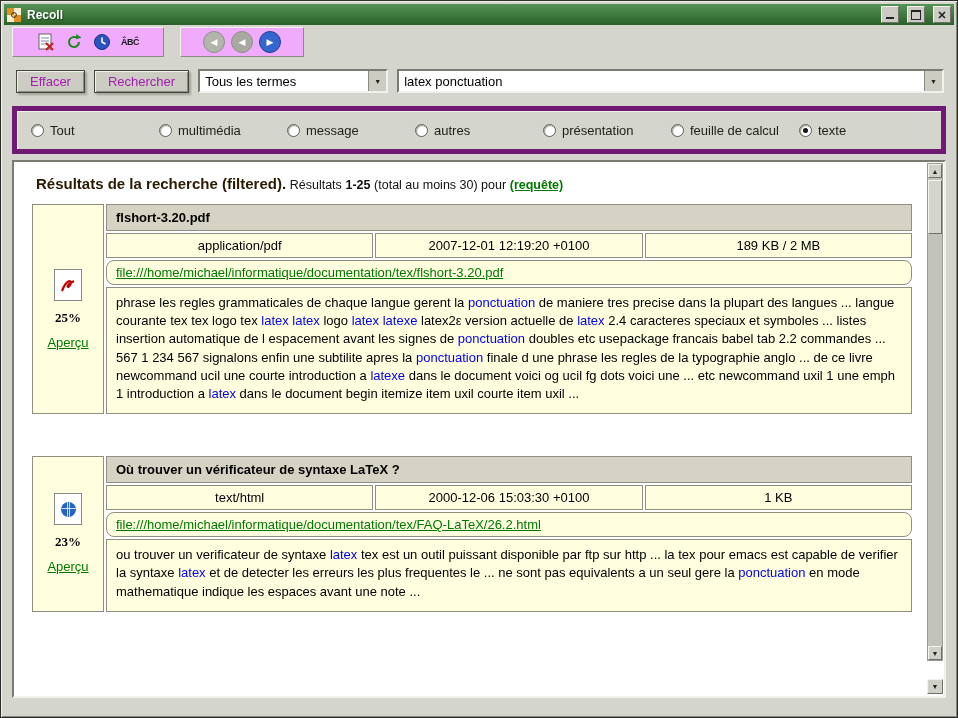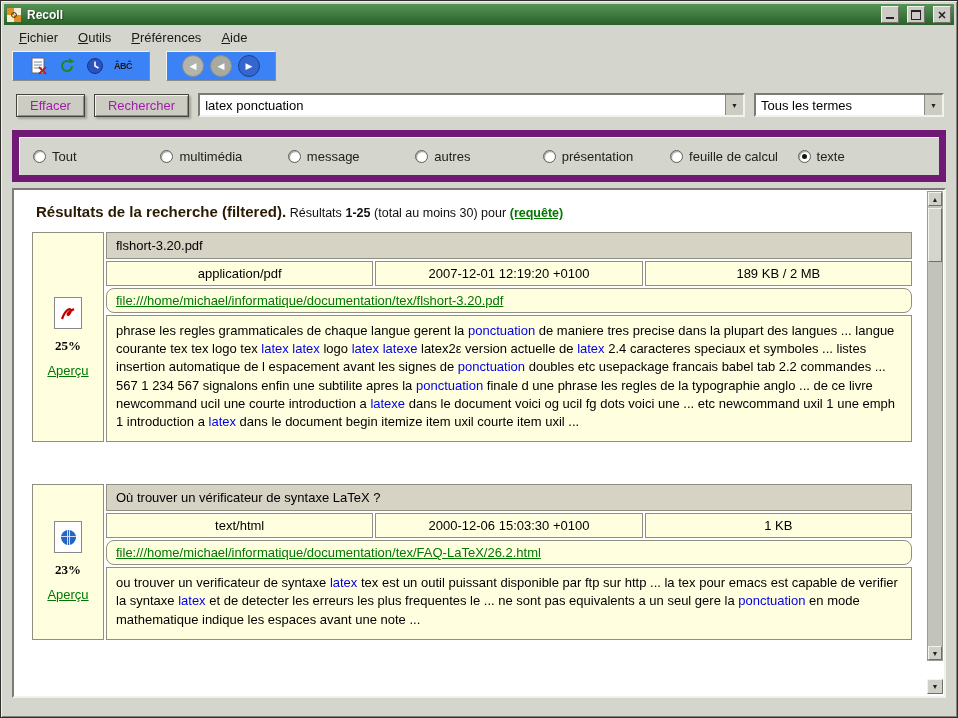--- a/index.html
+++ b/index.html
@@ -13,59 +13,59 @@
   .tb-btn{width:16px;height:15px;background:#ccccc4;border:1px solid;border-color:#f2f3ec #6f7069 #6f7069 #f2f3ec;
     display:flex;align-items:center;justify-content:center;margin-left:2px;cursor:default;}
   .glyph-min{width:8px;height:2px;background:#222;margin-top:7px;}
   .glyph-max{width:8px;height:7px;border:1px solid #222;border-top-width:2px;}
   
   .menubar{height:24px;flex:0 0 24px;display:flex;align-items:center;padding:0 6px;gap:2px;}
   .menu-item{padding:3px 9px;color:#1a1a1a;}
   .menu-item u{text-decoration:underline;}
   
   .toolbar{height:32px;flex:0 0 32px;display:flex;align-items:center;padding:1px 8px;gap:16px;}
-  .tool-group{display:flex;gap:2px;padding:2px 13px;border:1px solid;border-color:#f2f3ec #8a8b82 #8a8b82 #f2f3ec;background:#3b82f6;}
+  .tool-group{display:flex;gap:2px;padding:2px 20px;border:1px solid;border-color:#f2f3ec #8a8b82 #8a8b82 #f2f3ec;background:#f0abfc;}
   .tool-btn{width:26px;height:24px;display:flex;align-items:center;justify-content:center;}
   .abc{font-size:9px;font-weight:bold;letter-spacing:-0.5px;color:#1a1a1a;}
   .nav-circle{width:20px;height:20px;border-radius:50%;display:flex;align-items:center;justify-content:center;color:#fff;font-size:9px;}
   .nav-gray{background:#b3b4ab;border:1px solid #8f9086;}
   .nav-gray2{background:#a8a9a0;border:1px solid #8f9086;}
   .nav-blue{background:#3566cd;border:1px solid #1c3f92;}
   
   .search-row{flex:0 0 34px;display:flex;align-items:center;padding:5px 10px 5px 12px;gap:9px;}
   .btn{background:#ccccc3;border:1px solid #43443e;box-shadow:inset 1px 1px 0 #f2f3ec, inset -1px -1px 0 #8b8c83, 2px 2px 2px #a2a39a;
     padding:3px 13px;font-size:13px;color:#a21caf;cursor:default;white-space:nowrap;}
   .sunken{background:#fff;border:2px solid;border-color:#7a7b73 #f1f2eb #f1f2eb #7a7b73;height:24px;box-sizing:border-box;display:flex;align-items:center;}
   .combo{width:190px;padding-left:5px;position:relative;cursor:default;}
   .combo-text{flex:1;}
   .combo-arrow{width:17px;align-self:stretch;background:#ccccc3;border-left:1px solid #8a8b82;display:flex;align-items:center;justify-content:center;font-size:7px;color:#222;}
   .input-wrap{flex:1;}
   .input-wrap input{flex:1;min-width:0;border:none;outline:none;background:transparent;font:inherit;padding:2px 5px;}
   
-  .filter-row{flex:0 0 22px;margin:3px 8px 6px 8px;border:7px solid #701a75;box-shadow:inset 1px 1px 0 #f0f1ea;
+  .filter-row{flex:0 0 22px;margin:3px 8px 6px 8px;border:5px solid #701a75;box-shadow:inset 1px 1px 0 #f0f1ea;
     padding:8px 14px;display:flex;align-items:center;}
   .radio-item{display:flex;align-items:center;gap:6px;flex:1;cursor:default;color:#21221e;}
   .radio-circle{width:11px;height:11px;border-radius:50%;background:#fff;border:1px solid #5d5e57;
     box-shadow:inset 1px 1px 1px #9fa097;position:relative;flex:0 0 11px;}
   .radio-circle.on::after{content:"";position:absolute;left:3px;top:3px;width:5px;height:5px;border-radius:50%;background:#15160f;}
   
   .results-pane{flex:1;margin:0 8px 16px 8px;background:#fff;border:2px solid;border-color:#7a7b73 #f1f2eb #f1f2eb #7a7b73;
     position:relative;overflow:hidden;padding:0 30px 0 16px;box-sizing:border-box;}
   .results-header{margin:13px 6px 2px 6px;}
   .hdr-title{font-weight:bold;font-size:15px;color:#2a1a02;}
   .hdr-small{font-size:12.5px;color:#111;}
   .hdr-range{font-weight:bold;}
   .glink{color:#007800;text-decoration:underline;cursor:pointer;}
   .hdr-link{font-weight:bold;font-size:12.5px;}
   .result-block{margin:12px 2px 0 2px;display:grid;grid-template-columns:72px 1fr;gap:2px;}
   .result-block.second{margin-top:42px;}
   .cell{border:1px solid #8f9082;background:#ffffe0;box-sizing:border-box;}
   .result-left{display:flex;flex-direction:column;align-items:center;justify-content:center;gap:9px;padding:8px 3px;}
   .result-right{display:flex;flex-direction:column;gap:2px;}
-  .r-title{background:#d6d2c4;font-weight:normal;padding:5px 9px;}
+  .r-title{background:#d6d2c4;font-weight:bold;padding:5px 9px;}
   .r-meta{display:grid;grid-template-columns:1fr 1fr 1fr;gap:2px;text-align:center;}
   .r-meta .cell{padding:4px 6px;}
   .r-url{padding:4px 9px;border-radius:8px;}
   .r-snippet{padding:6px 9px 10px 9px;line-height:1.4;}
   .r-snippet .hl{color:#0000e8;}
   .relevance{font-weight:bold;font-family:Liberation Serif, serif;}
   
   .doc-icon{width:26px;height:30px;background:#fff;border:1px solid #888;position:relative;display:flex;align-items:center;justify-content:center;}
   .globe{width:15px;height:15px;border-radius:50%;background:#2563c6;position:relative;overflow:hidden;}
   .globe::before{content:"";position:absolute;left:0;top:6px;width:15px;height:1px;background:#cfe0ff;}
@@ -104,26 +104,20 @@
     <span class="tb-btn">
         <span class="glyph-max"></span>
       </span>
     <span class="tb-btn">
       <svg width="8" height="8" viewBox="0 0 8 8">
           <path d="M1 1 L7 7 M7 1 L1 7" stroke="#222" stroke-width="1.6"></path>
         </svg>
     </span>
   </div>
 
-  <div class="menubar">
-    <span class="menu-item"><u>F</u>ichier</span>
-    <span class="menu-item"><u>O</u>utils</span>
-    <span class="menu-item"><u>P</u>références</span>
-    <span class="menu-item"><u>A</u>ide</span>
-  </div>
 
   <div class="toolbar">
     <div class="tool-group">
       <span class="tool-btn">
         <svg width="18" height="18" viewBox="0 0 18 18">
           <rect x="2" y="1" width="12" height="15" fill="#fff" stroke="#666"></rect>
           <line x1="4" y1="5" x2="12" y2="5" stroke="#7788aa"></line>
             <line x1="4" y1="8" x2="12" y2="8" stroke="#7788aa"></line>
             <line x1="4" y1="11" x2="12" y2="11" stroke="#7788aa"></line>
           <path d="M9 10 L16 17 M16 10 L9 17" stroke="#c02020" stroke-width="2"></path>
@@ -154,26 +148,26 @@
       </span>
       <span class="tool-btn">
         <span class="nav-circle nav-blue">▶</span>
       </span>
     </div>
   </div>
 
   <div class="search-row">
     <button class="btn">Effacer</button>
     <button class="btn">Rechercher</button>
+    <div class="sunken combo">
+      <span class="combo-text">Tous les termes</span>
+      <span class="combo-arrow">▼</span>
+    </div>
     <div class="sunken input-wrap">
       <input type="text" value="latex ponctuation" style="">
-      <span class="combo-arrow">▼</span>
-    </div>
-    <div class="sunken combo">
-      <span class="combo-text">Tous les termes</span>
       <span class="combo-arrow">▼</span>
     </div>
   </div>
 
   <div class="filter-row">
     <label class="radio-item">
       <span class="radio-circle"></span>
       <span>Tout</span>
     </label>
     <label class="radio-item">

